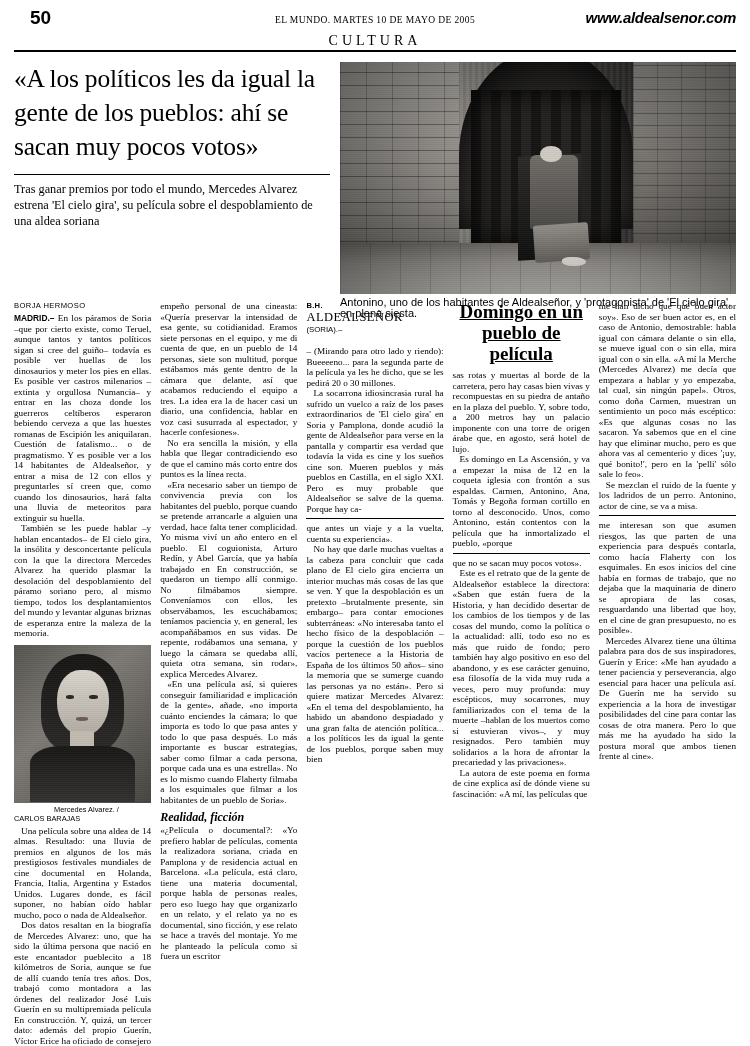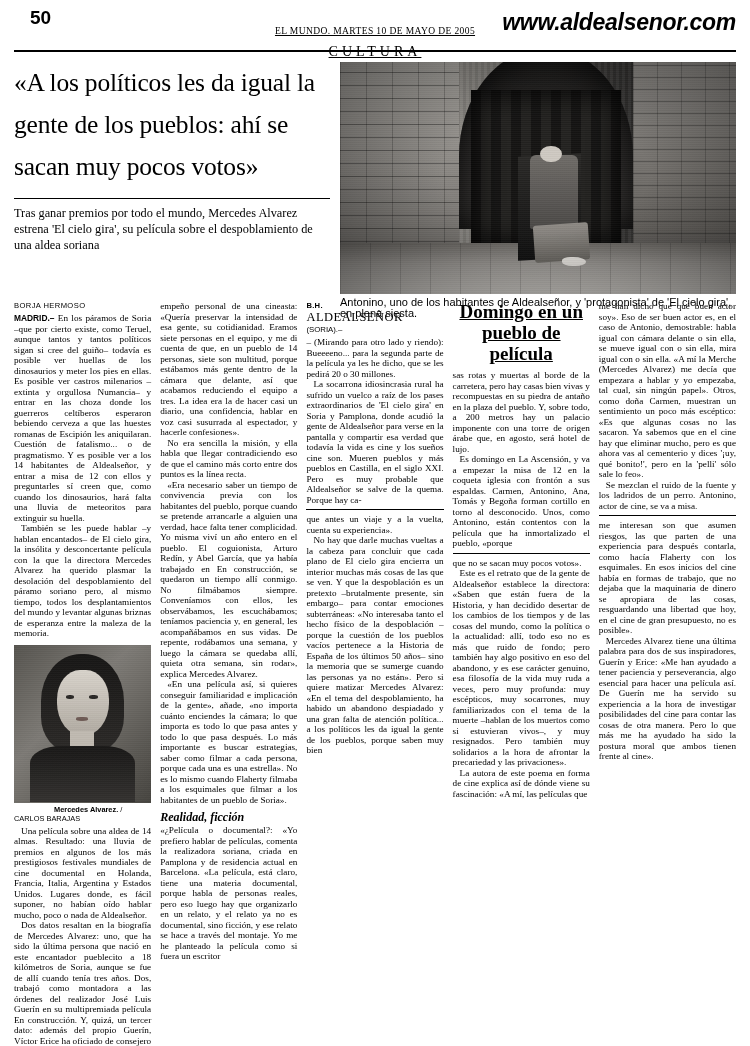--- a/index.html
+++ b/index.html
@@ -25,47 +25,46 @@
     position: relative;
     height: 44px;
     border-bottom: 2px solid #000;
   }
   .folio {
     position: absolute; left: 16px; top: 0;
     font-family: "Liberation Sans", sans-serif;
     font-weight: bold; font-size: 19px; line-height: 19px;
   }
   .masthead-center {
-    position: absolute; left: 0; right: 0; top: 18px;
+    position: absolute; left: 0; right: 0; top: 7px;
     text-align: center;
-    text-decoration: underline;
   }
   .issue-line {
     font-family: "Liberation Serif", serif;
     font-size: 9.5px; letter-spacing: .4px;
   }
   .section-name {
     margin-top: 8px;
     font-family: "Liberation Serif", serif;
     font-size: 14px; letter-spacing: 4px;
   }
   .site-url {
     position: absolute; right: 0; top: 1px;
     font-family: "Liberation Sans", sans-serif;
     font-style: italic; font-weight: bold;
-    font-size: 23px; letter-spacing: -.3px;
+    font-size: 15px; letter-spacing: -.3px;
   }
 
   
   .topzone { display: flex; gap: 10px; margin-top: 10px; height: 232px; }
   .headline-col { width: 316px; }
   .headline {
     font-family: "Liberation Serif", serif;
     font-size: 25.5px;
-    line-height: 42px;
+    line-height: 34px;
     font-weight: normal;
     margin: 0;
     letter-spacing: -.2px;
   }
   .rule-thin { border-top: 1px solid #000; margin: 10px 0 6px 0; }
   .subhead {
     font-family: "Liberation Serif", serif;
     font-size: 12.3px; line-height: 16px;
   }
   .photo-col { flex: 1; }
@@ -231,37 +230,37 @@
   }
   .pt-grain {
     position: absolute; inset: 0; opacity: .3;
     background-image: repeating-linear-gradient(0deg, rgba(255,255,255,.07) 0 1px, rgba(0,0,0,.07) 1px 2px);
   }
   .portrait-caption {
     font-family: "Liberation Sans", sans-serif;
     font-size: 7.4px; line-height: 9px;
     padding-top: 2px;
   }
-  .portrait-caption b { font-weight: bold; padding-left: 40px; }
+  .portrait-caption b { font-weight: normal; padding-left: 40px; }
 
   
   .sec-byline {
     font-family: "Liberation Sans", sans-serif;
     font-size: 7.6px; font-weight: bold; letter-spacing: .3px;
   }
   .sec-logo {
     font-family: "Liberation Serif", serif;
     font-size: 12.5px; line-height: 13px;
     letter-spacing: .5px;
     margin: 1px 0 1px 0;
   }
   .sec-place {
     font-family: "Liberation Sans", sans-serif;
     font-size: 7.8px;
-    margin-bottom: 3px;
+    margin-bottom: 12px;
   }
   .sec-title {
     font-family: "Liberation Serif", serif;
     font-size: 19px; line-height: 21px;
     text-align: center;
     margin: 0 0 6px 0;
     text-decoration: underline;
   }
   .rule-top { border-top: 1px solid #000; margin: 4px 0 4px 0; }
 </style>

